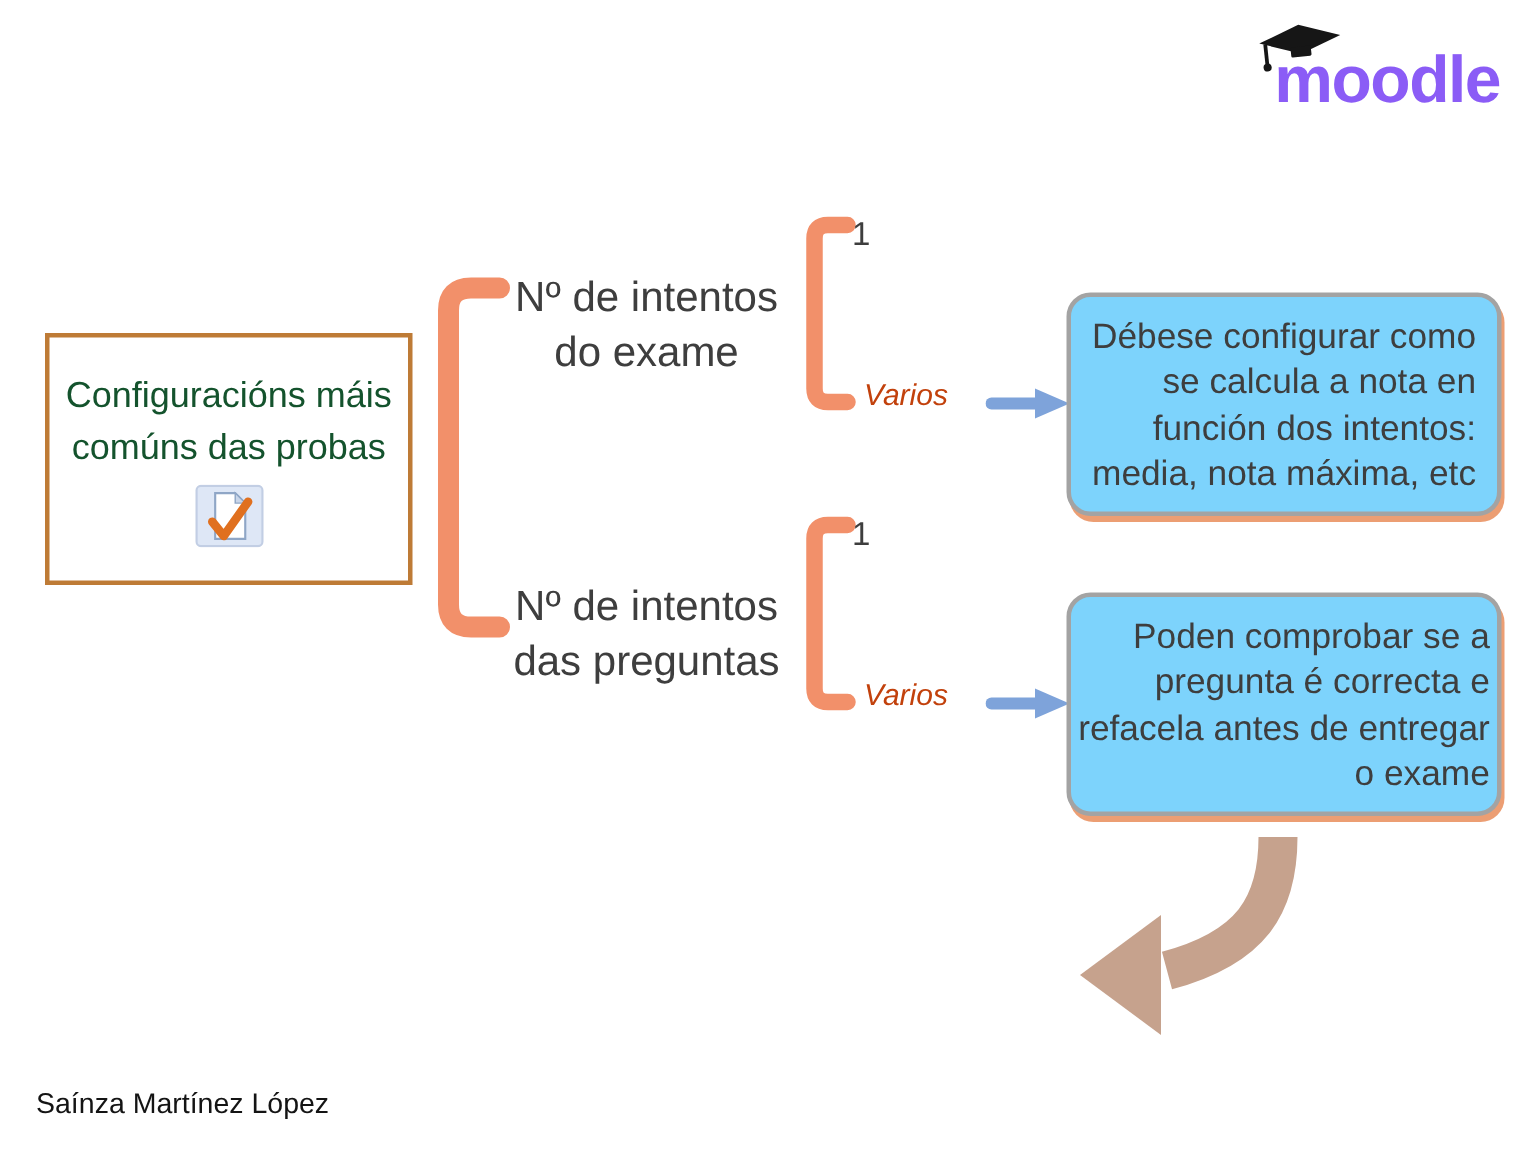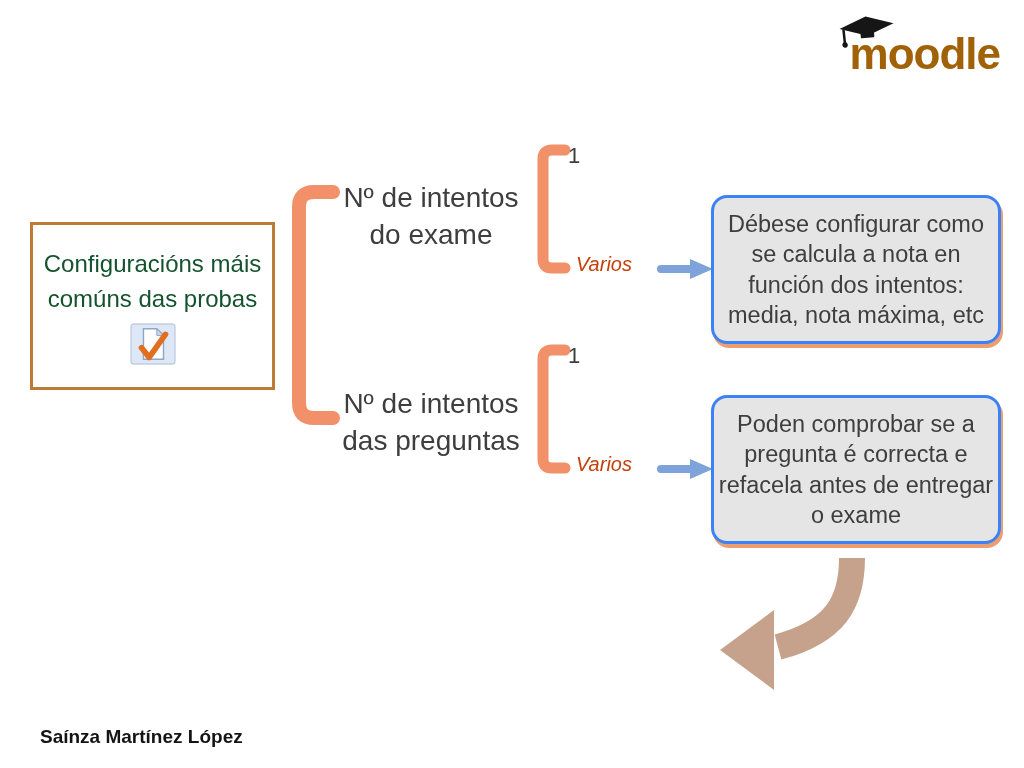--- a/index.html
+++ b/index.html
@@ -6,21 +6,21 @@
   #canvas{
     position:relative;width:1024px;height:768px;background:#ffffff;overflow:hidden;
     font-family:"Liberation Sans","DejaVu Sans",sans-serif;color:#3e3e3e;
   }
   .abs{position:absolute;}
 
   
   .logo{top:26px;right:24px;height:56px;display:flex;align-items:center;}
   .logo-text{
     position:relative;font-size:44px;font-weight:700;letter-spacing:-1px;
-    color:#a16207;line-height:1;
+    color:#8b5cf6;line-height:1;
   }
   .logo-cap{position:absolute;left:-14px;top:-16px;width:62px;height:42px;transform:rotate(-6deg);}
 
   
   .root-box{
     left:30px;top:222px;width:245px;height:168px;box-sizing:border-box;
     border:3px solid #BE7B36;background:#fff;
     display:flex;flex-direction:column;align-items:center;justify-content:center;gap:6px;
   }
   .root-label{font-size:24px;line-height:1.45;text-align:center;white-space:pre-line;color:#14532d;}
@@ -43,45 +43,45 @@
   .varios1{left:576px;top:253px;}
   .one2{left:568px;top:343px;}
   .varios2{left:576px;top:453px;}
 
   .blue-arrow{width:58px;height:22px;}
   .arrow1{left:657px;top:258px;}
   .arrow2{left:657px;top:458px;}
 
   
   .note-box{
-    box-sizing:border-box;width:290px;height:149px;background:#e5e5e5;
-    border:3px solid #3b82f6;border-radius:16px;
+    box-sizing:border-box;width:290px;height:149px;background:#7dd3fc;
+    border:3px solid #a3a3a3;border-radius:16px;
     box-shadow:2px 4px 0 #EC9E73;
-    display:flex;align-items:center;justify-content:center;text-align:center;
+    display:flex;align-items:center;justify-content:center;text-align:right;
     font-size:23.5px;line-height:1.28;white-space:pre-line;color:#3e3e3e;
     padding:2px 4px;
   }
   .note1{left:711px;top:195px;}
   .note2{left:711px;top:395px;}
 
   
   .callout-circle{
     left:533px;top:572px;width:166px;height:166px;border-radius:50%;
     background:#F0916B;border:2px solid #E8834C;
     box-shadow:4px 5px 0 #D96A16;
     display:flex;align-items:center;justify-content:center;
   }
   .callout-text{
     font-size:16.5px;line-height:1.5;color:#4B382C;text-align:center;white-space:pre-line;
   }
 
   .curved-arrow{left:712px;top:550px;width:168px;height:152px;}
 
   
-  .footer-author{left:40px;top:726px;font-size:19px;font-weight:700;color:#141414;}
+  .footer-author{left:24px;top:726px;font-size:19px;font-weight:400;color:#141414;}
 </style>
 </head>
 <body>
 
 <div id="canvas">
 
   <div class="abs logo">
     <div class="logo-text">moodle</div>
     <svg class="logo-cap" viewBox="0 0 64 42">
       <polygon points="4,16 32,6 60,16 32,26" fill="#161616"></polygon>

